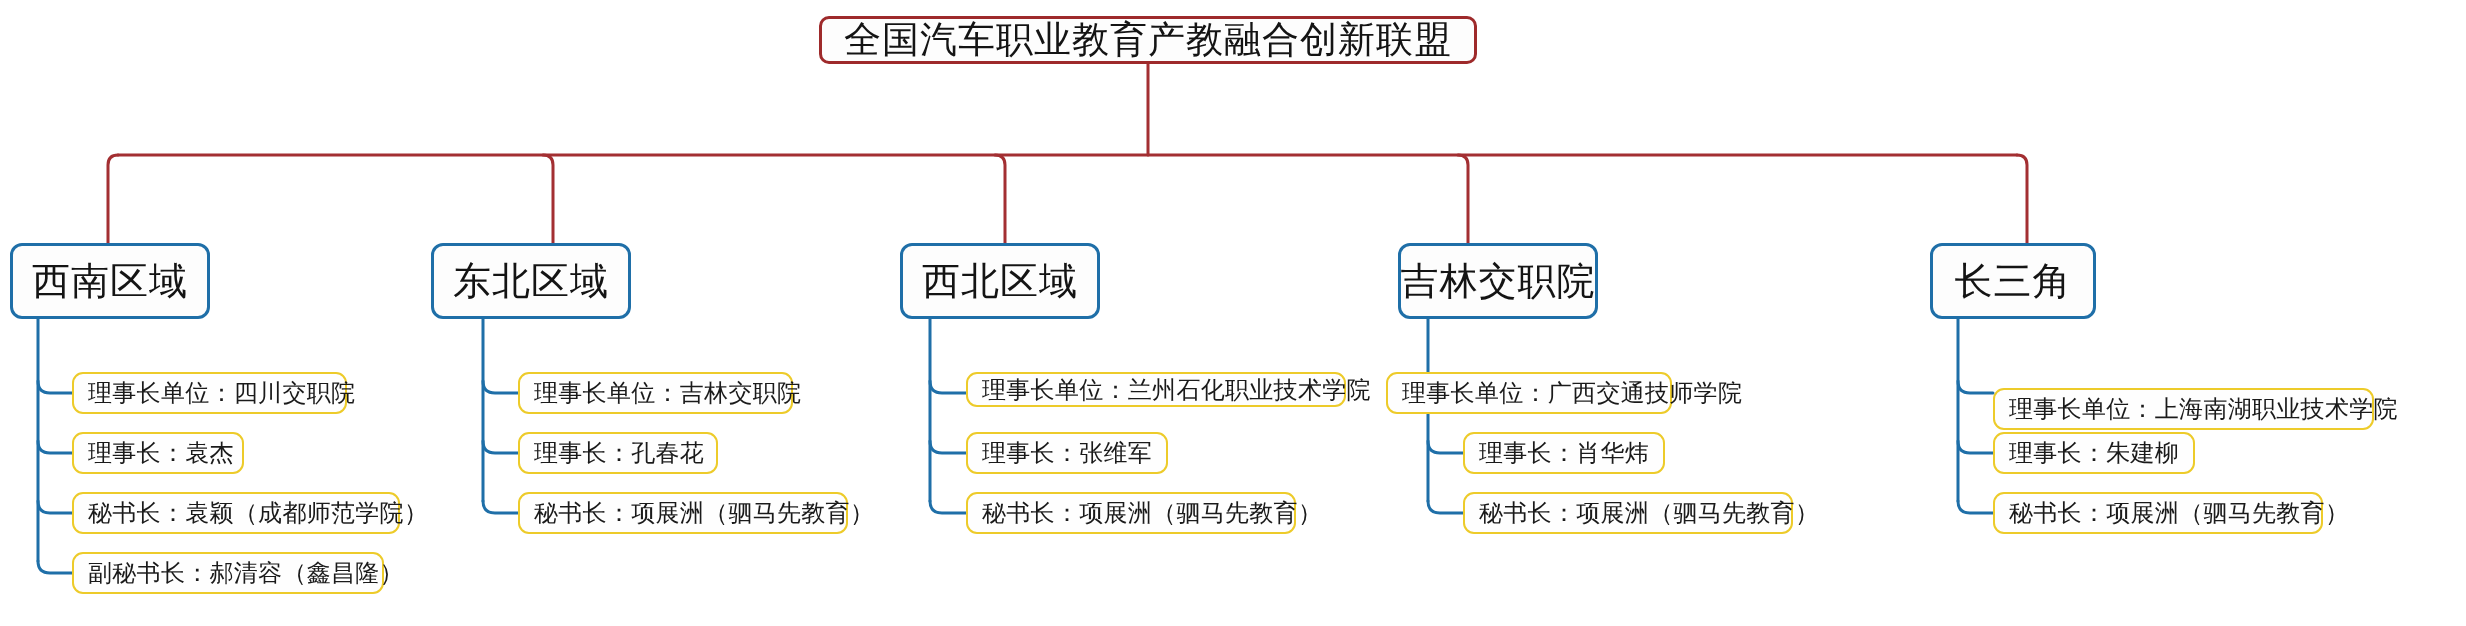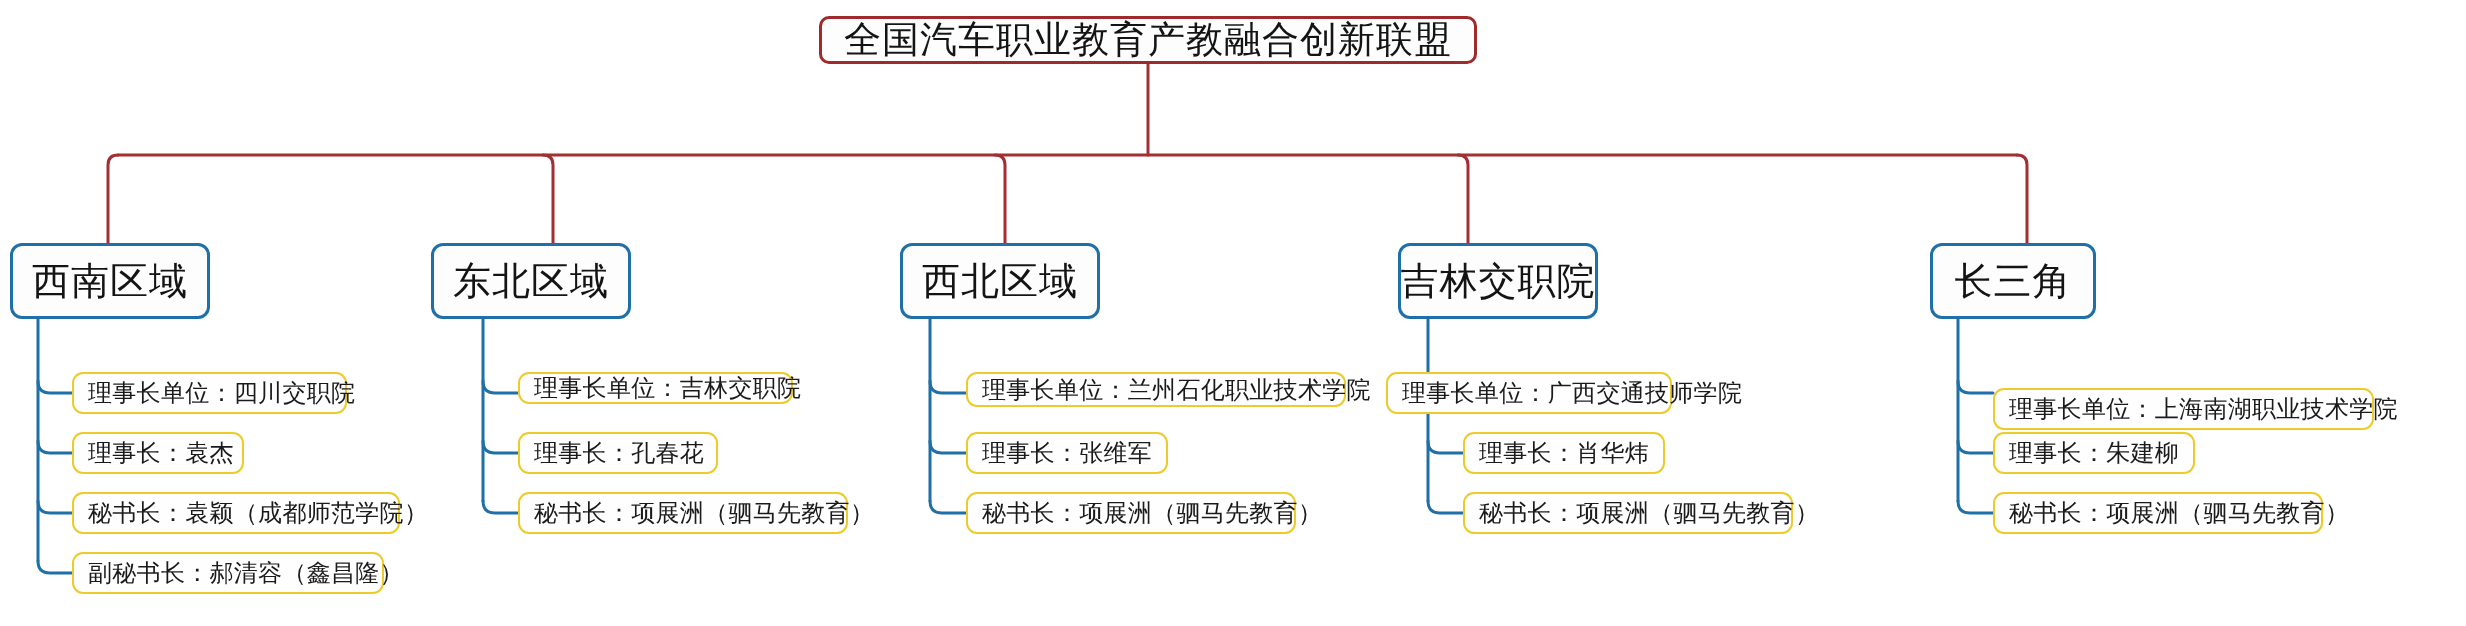--- a/index.html
+++ b/index.html
@@ -88,21 +88,21 @@
       <path d="M 1958 501 Q 1958 513 1970 513 L 1993 513" fill="none" stroke="#1f6fa8" stroke-width="3" stroke-linecap="round" stroke-linejoin="round"></path>
     </svg>
   <div id="nodes">
       <div class="node root-node" style="top: 16px; width: auto; height: 48px; transform: translateX(-50%); left: 1148px;">全国汽车职业教育产教融合创新联盟</div>
       <div class="node region-node" style="left: 10px; top: 243px; width: 200px; height: 76px;">西南区域</div>
       <div class="node leaf-node" style="left: 72px; top: 372px; width: 275px; height: 42px;">理事长单位：四川交职院</div>
       <div class="node leaf-node" style="left: 72px; top: 432px; width: 172px; height: 42px;">理事长：袁杰</div>
       <div class="node leaf-node" style="left: 72px; top: 492px; width: 328px; height: 42px;">秘书长：袁颖（成都师范学院）</div>
       <div class="node leaf-node" style="left: 72px; top: 552px; width: 312px; height: 42px;">副秘书长：郝清容（鑫昌隆）</div>
       <div class="node region-node" style="left: 431px; top: 243px; width: 200px; height: 76px;">东北区域</div>
-      <div class="node leaf-node" style="left: 518px; top: 372px; width: 275px; height: 32px;">理事长单位：吉林交职院</div>
+      <div class="node leaf-node" style="left: 518px; top: 372px; width: 275px; height: 42px;">理事长单位：吉林交职院</div>
       <div class="node leaf-node" style="left: 518px; top: 432px; width: 200px; height: 42px;">理事长：孔春花</div>
       <div class="node leaf-node" style="left: 518px; top: 492px; width: 330px; height: 42px;">秘书长：项展洲（驷马先教育）</div>
       <div class="node region-node" style="left: 900px; top: 243px; width: 200px; height: 76px;">西北区域</div>
       <div class="node leaf-node" style="left: 966px; top: 372px; width: 380px; height: 35px;">理事长单位：兰州石化职业技术学院</div>
       <div class="node leaf-node" style="left: 966px; top: 432px; width: 202px; height: 42px;">理事长：张维军</div>
       <div class="node leaf-node" style="left: 966px; top: 492px; width: 330px; height: 42px;">秘书长：项展洲（驷马先教育）</div>
       <div class="node region-node" style="left: 1398px; top: 243px; width: 200px; height: 76px;">吉林交职院</div>
       <div class="node leaf-node" style="left: 1386px; top: 372px; width: 286px; height: 42px;">理事长单位：广西交通技师学院</div>
       <div class="node leaf-node" style="left: 1463px; top: 432px; width: 202px; height: 42px;">理事长：肖华炜</div>
       <div class="node leaf-node" style="left: 1463px; top: 492px; width: 330px; height: 42px;">秘书长：项展洲（驷马先教育）</div>

